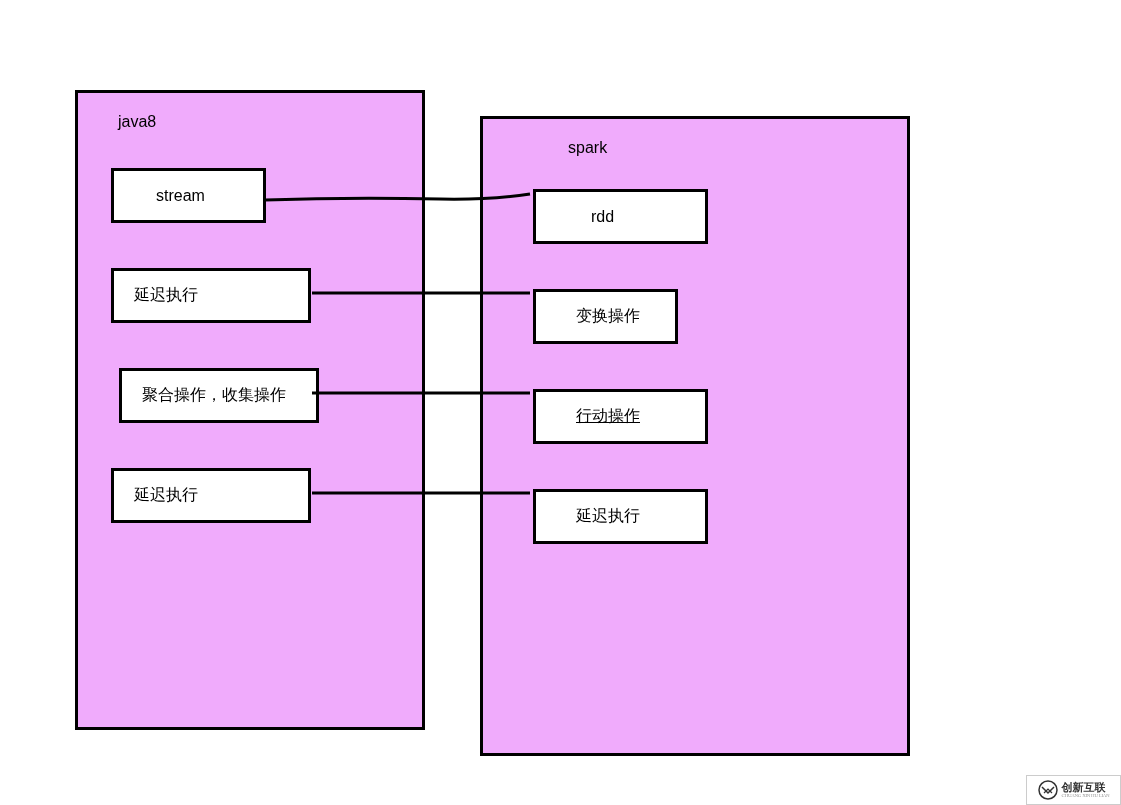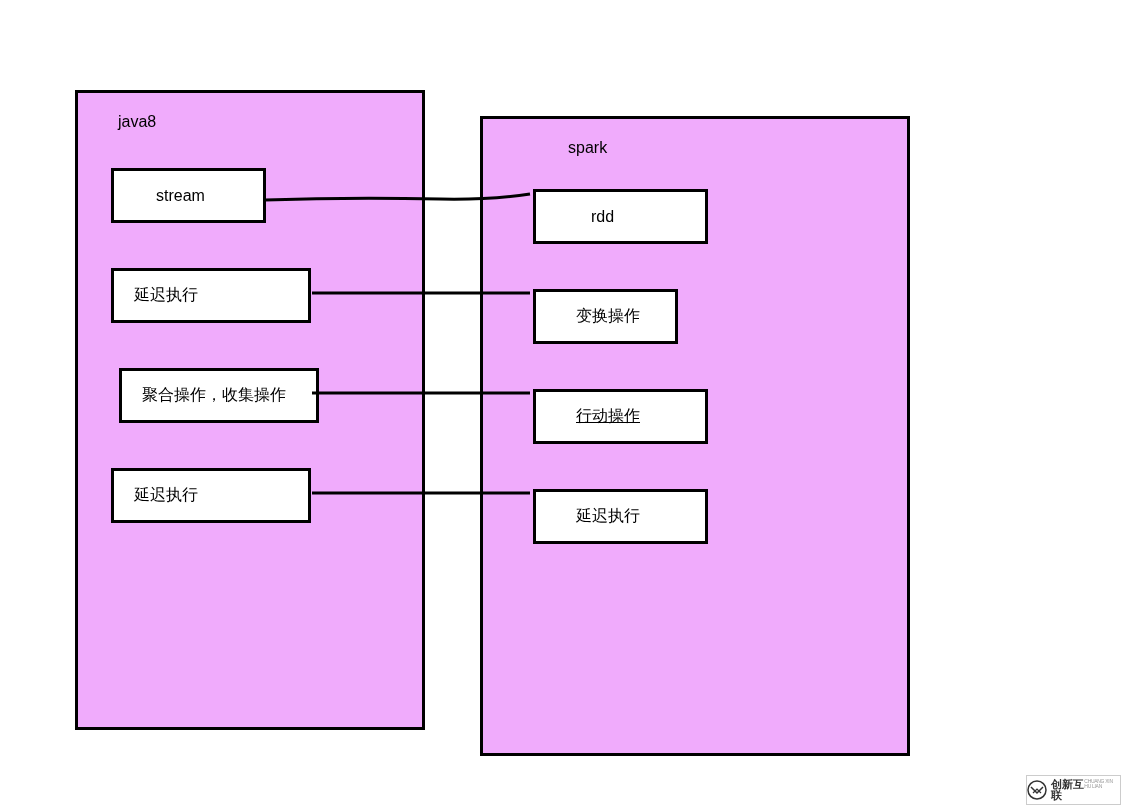--- a/index.html
+++ b/index.html
@@ -79,22 +79,23 @@
     }
     .watermark-logo {
       width: 20px;
       height: 20px;
       display: flex;
       align-items: center;
       justify-content: center;
     }
     .watermark-text {
       display: flex;
-      flex-direction: row;
+      flex-direction: column;
       line-height: 1;
+      font-family: Liberation Serif, serif;
     }
     .watermark-main {
       font-size: 11px;
       font-weight: bold;
       color: #333;
     }
     .watermark-sub {
       font-size: 5px;
       color: #999;
       letter-spacing: -0.3px;

